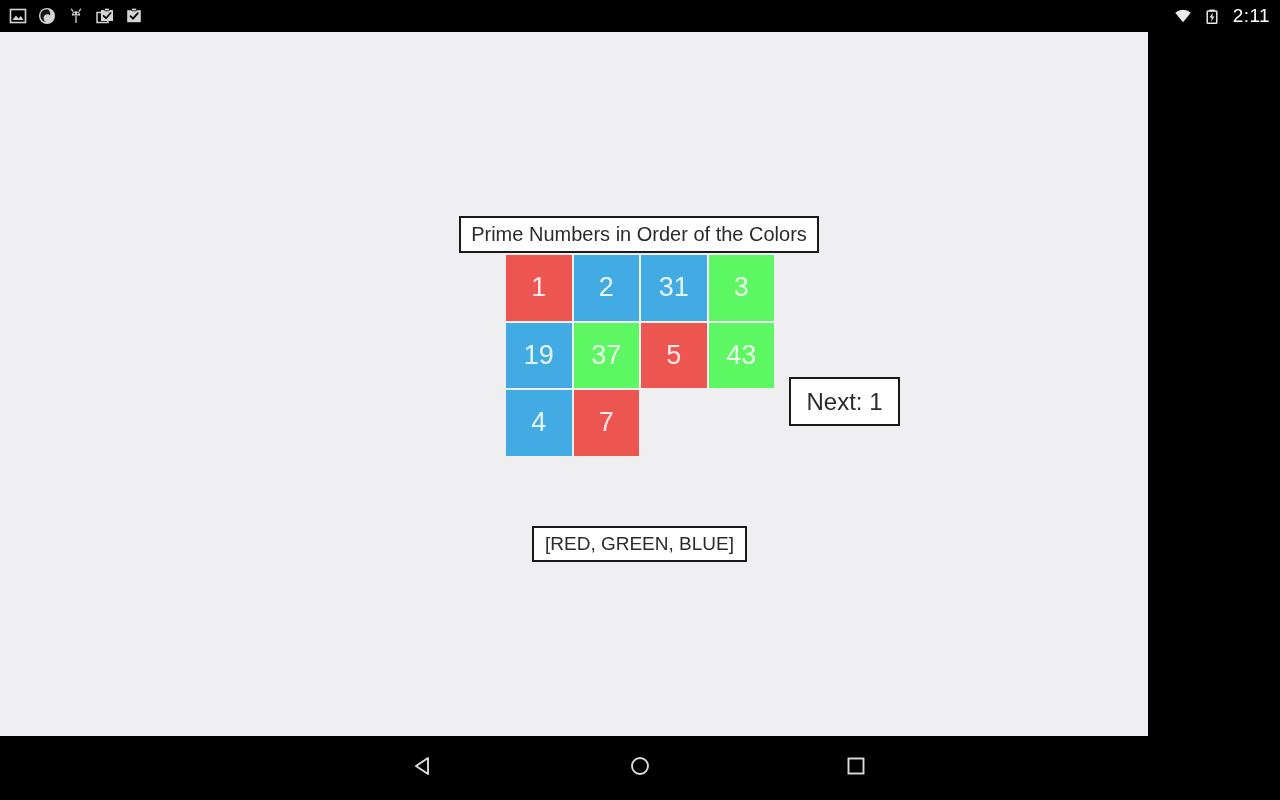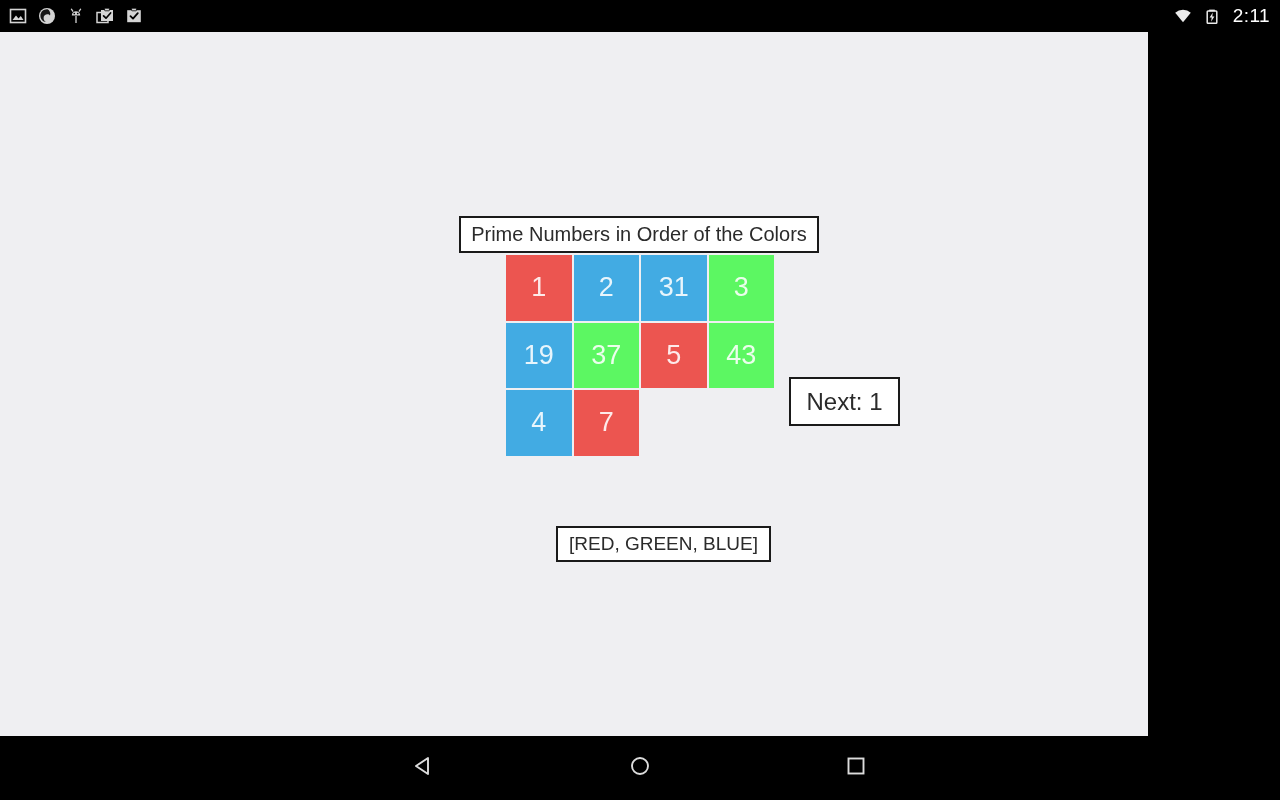--- a/index.html
+++ b/index.html
@@ -119,21 +119,20 @@
     font-size: 24px;
     margin-top: 16px;
   }
 
   #order-box {
     left: 532px;
     top: 494px;
     width: 215px;
     height: 36px;
     font-size: 19px;
-    margin-left: 24px;
   }
 
   #grid {
     position: absolute;
     left: 506px;
     top: 223px;
     width: 268px;
     height: 268px;
     display: grid;
     grid-template-columns: repeat(4, 1fr);

